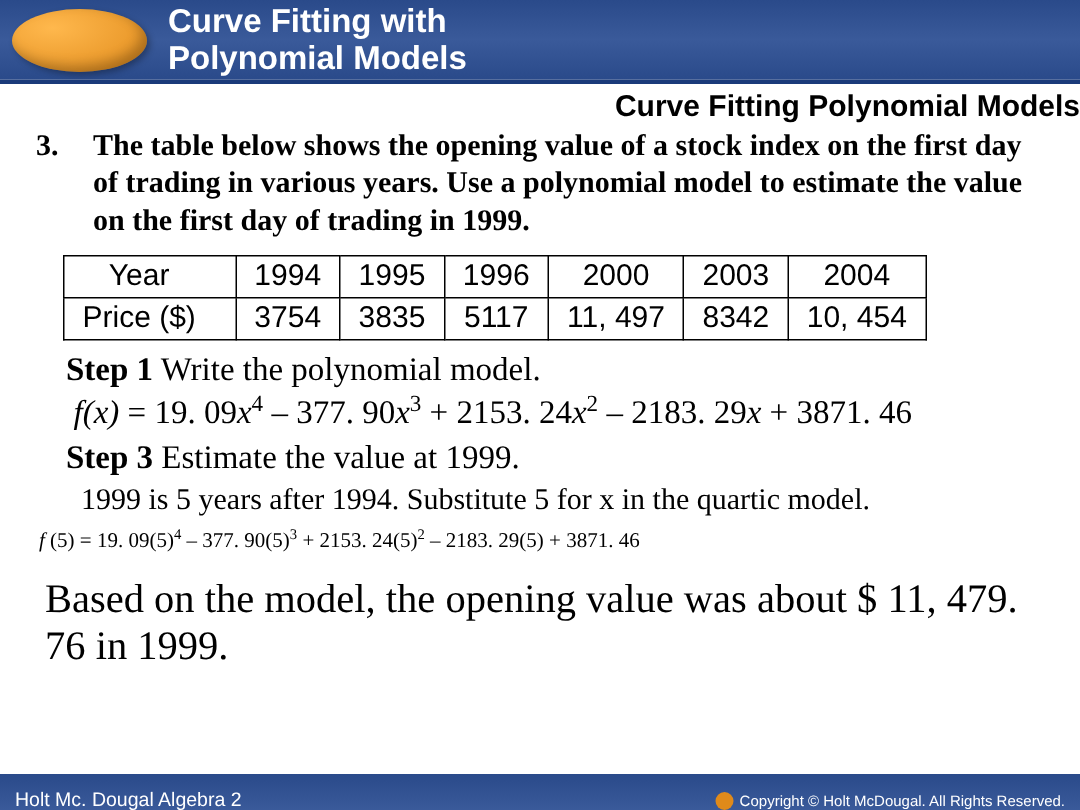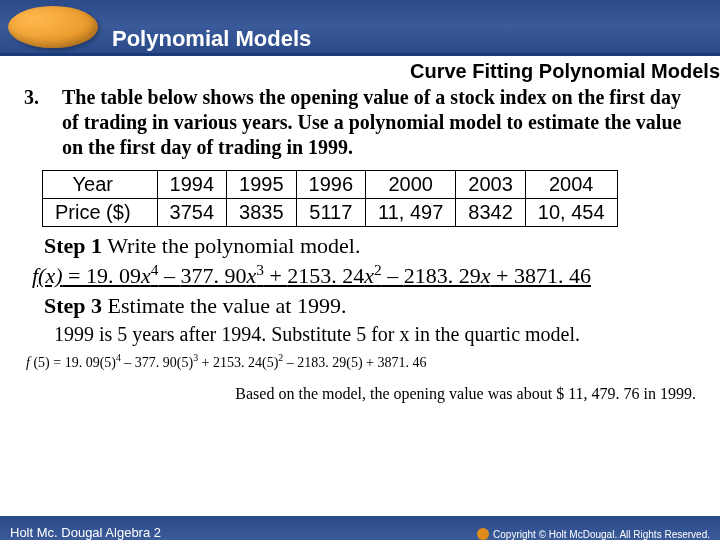--- a/index.html
+++ b/index.html
@@ -9,39 +9,39 @@
 .header-title { color: #fff; font-family: Arial, sans-serif; font-weight: bold; font-size: 22px; margin-left: 14px; line-height: 1.1; }
 .subtitle { text-align: right; font-family: Arial, sans-serif; font-weight: bold; font-size: 20px; margin-top: 4px; }
 .content { padding: 2px 24px 0 24px; }
 .problem { display: flex; font-size: 20px; font-weight: bold; line-height: 1.25; margin-bottom: 10px; }
 .num { width: 38px; flex-shrink: 0; }
 table { border-collapse: collapse; margin: 4px 0 6px 18px; }
 td { border: 1.5px solid #000; padding: 2px 12px; font-size: 20px; font-family: Arial, sans-serif; text-align: center; height: 28px; }
 td.lbl { text-align: center; padding-right: 26px; }
 .step { font-size: 22px; margin: 4px 0 2px 20px; }
 .step b { font-weight: bold; }
-.eq { font-size: 22px; margin: 0 0 0 8px; font-style: italic; text-decoration: underline; }
+.eq { font-size: 22px; margin: 0 0 0 25px; font-style: italic; }
 .eq .n { font-style: normal; }
 .substep { font-size: 20px; margin: 4px 0 6px 30px; }
 .eq2 { font-size: 14px; margin: 2px 0 0 2px; font-style: italic; }
 .eq2 .n { font-style: normal; }
-.conclusion { font-size: 16px; margin: 14px 0 0 6px; text-align: right; }
+.conclusion { font-size: 27px; margin: 14px 0 0 6px; }
 .footer { position: absolute; bottom: 0; left: 0; right: 0; height: 24px; background: linear-gradient(to bottom, #2a4a8a, #3a5a9a); display: flex; align-items: flex-end; justify-content: space-between; padding: 0 10px; }
 .footer-left { color: #fff; font-family: Arial, sans-serif; font-size: 13px; }
 .footer-right { color: #fff; font-family: Arial, sans-serif; font-size: 10px; display: flex; align-items: center; }
 .clogo { display: inline-block; width: 12px; height: 12px; border-radius: 50%; background: #e08a1a; margin-right: 4px; }
 sup { font-size: .7em; }
 </style>
 </head>
 <body>
 
 <div class="header">
   <div class="oval"></div>
   <div class="header-title">
-    <br>
+    <span>Curve Fitting with</span><br>
     <span>Polynomial Models</span>
   </div>
 </div>
 
 <div class="subtitle">Curve Fitting Polynomial Models</div>
 
 <div class="content">
   <div class="problem">
     <div class="num">3.</div>
     <div>The table below shows the opening value of a stock index on the first day of trading in various years. Use a polynomial model to estimate the value on the first day of trading in 1999.</div>

